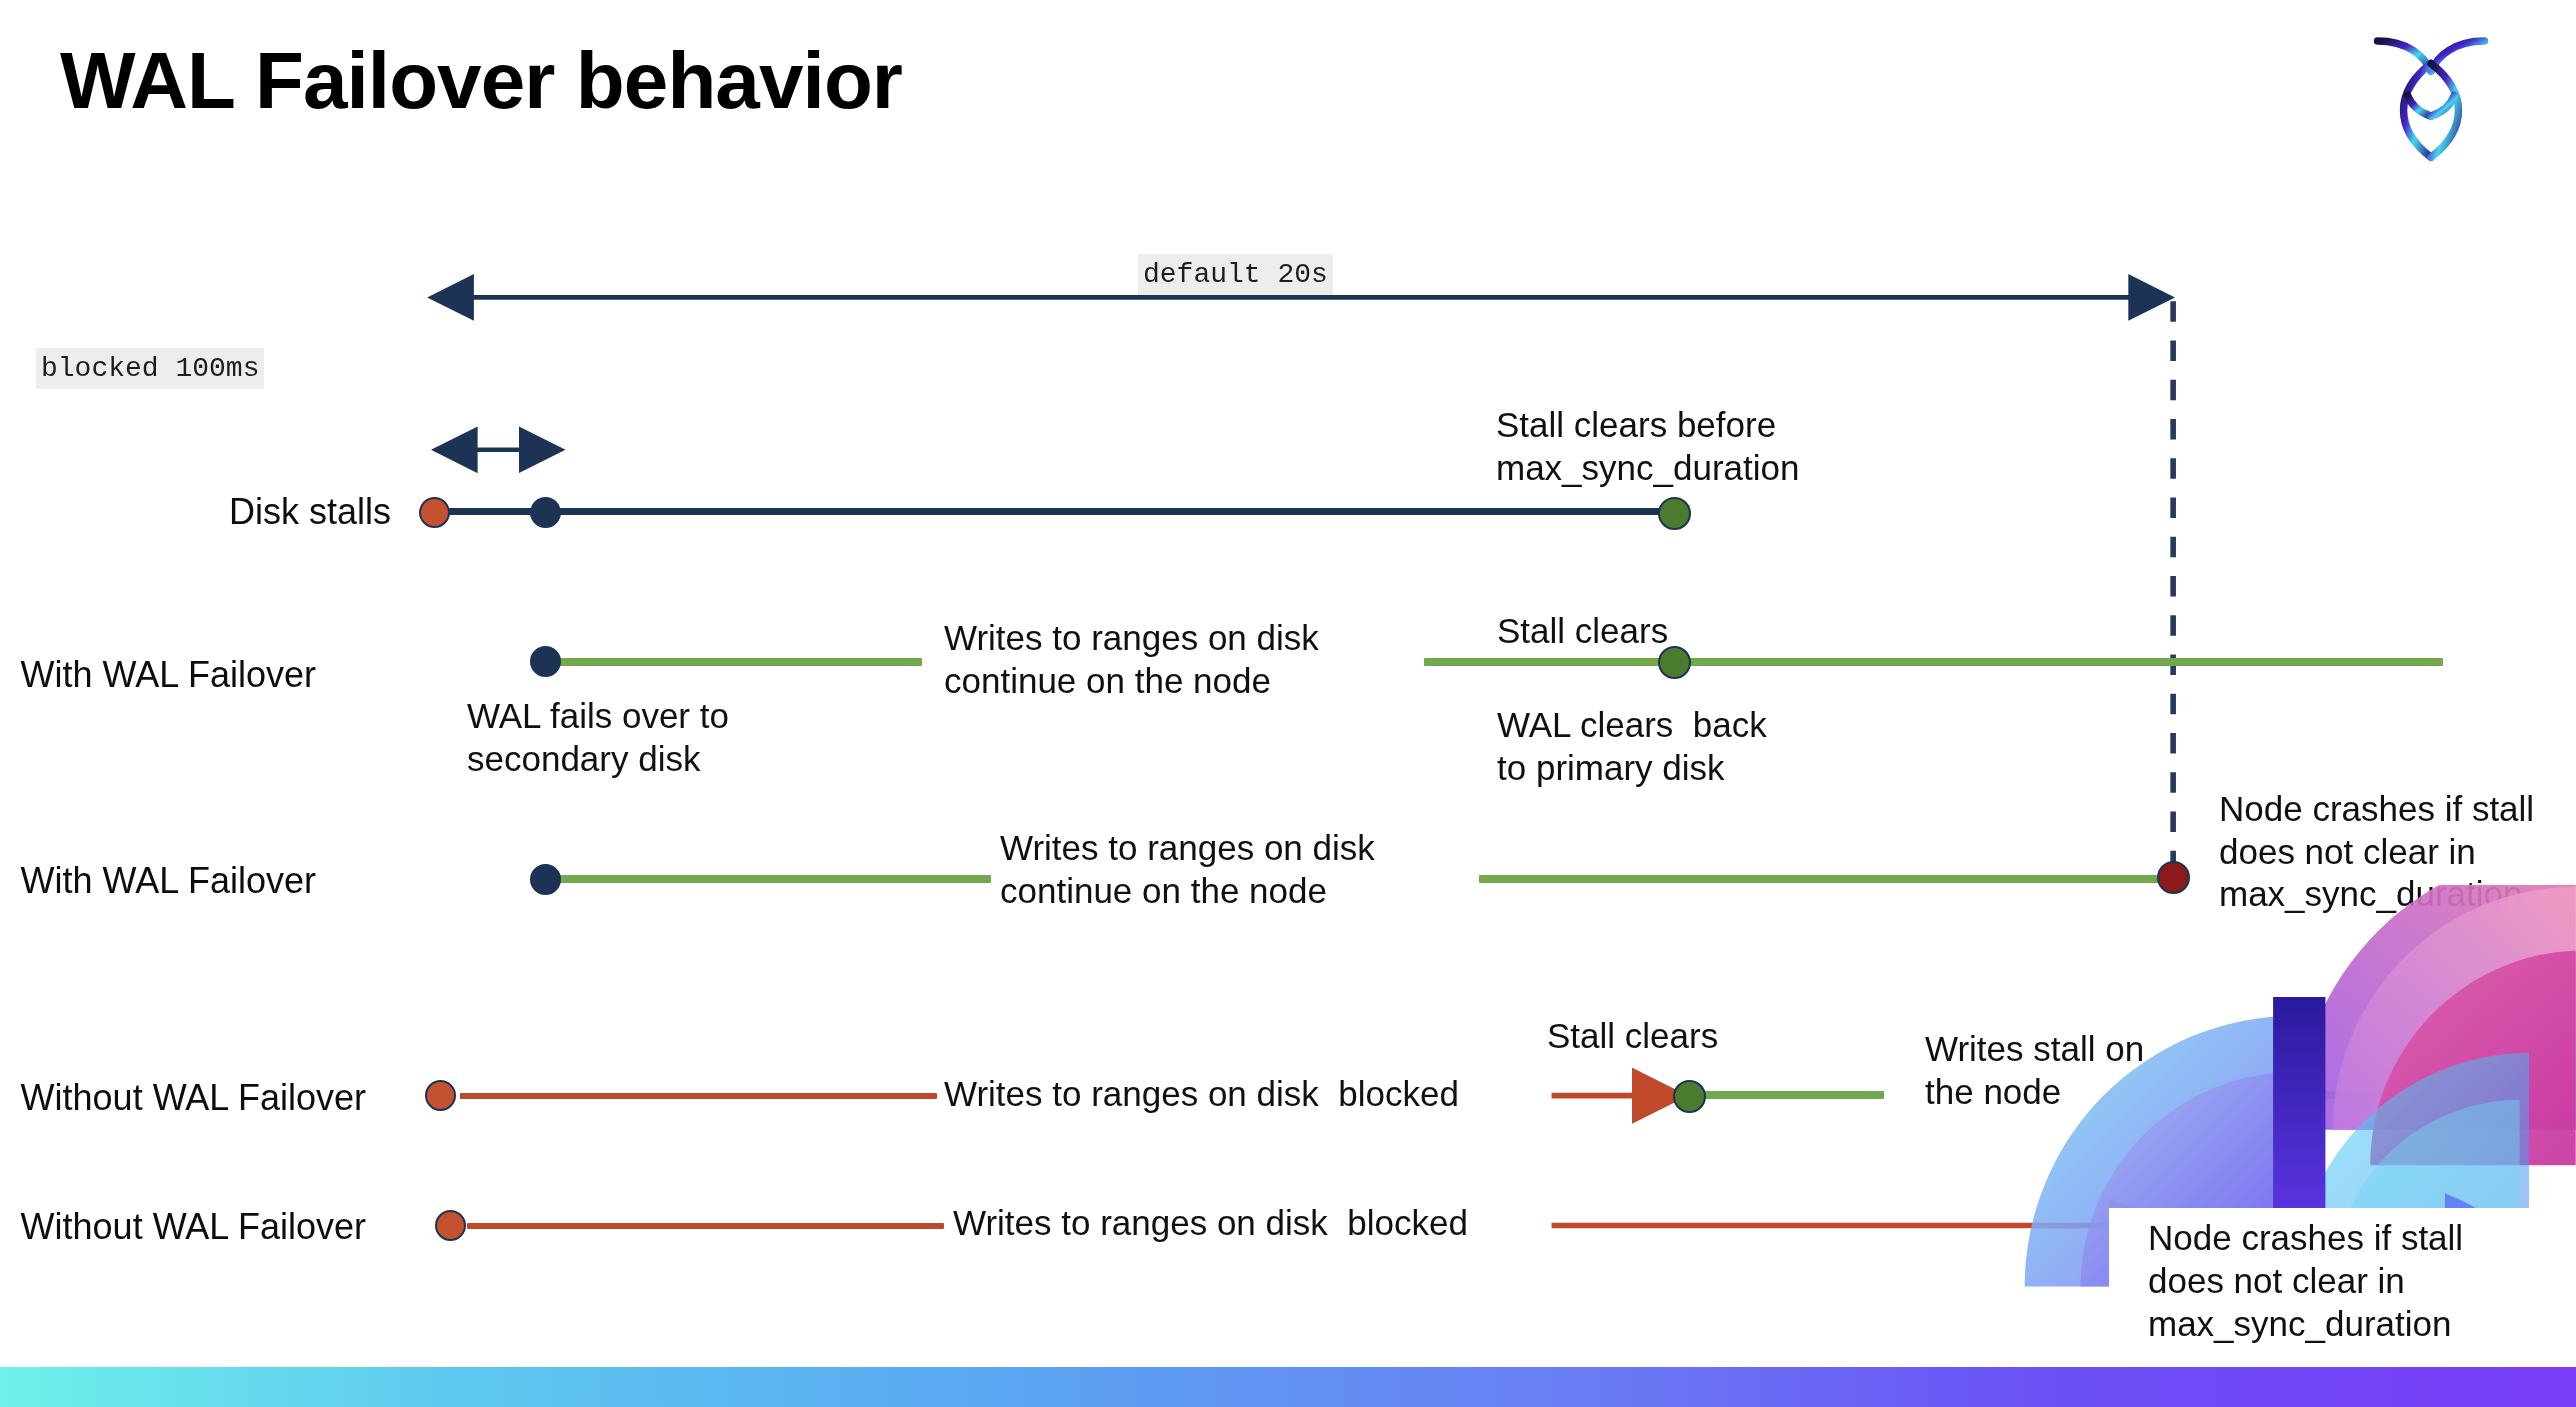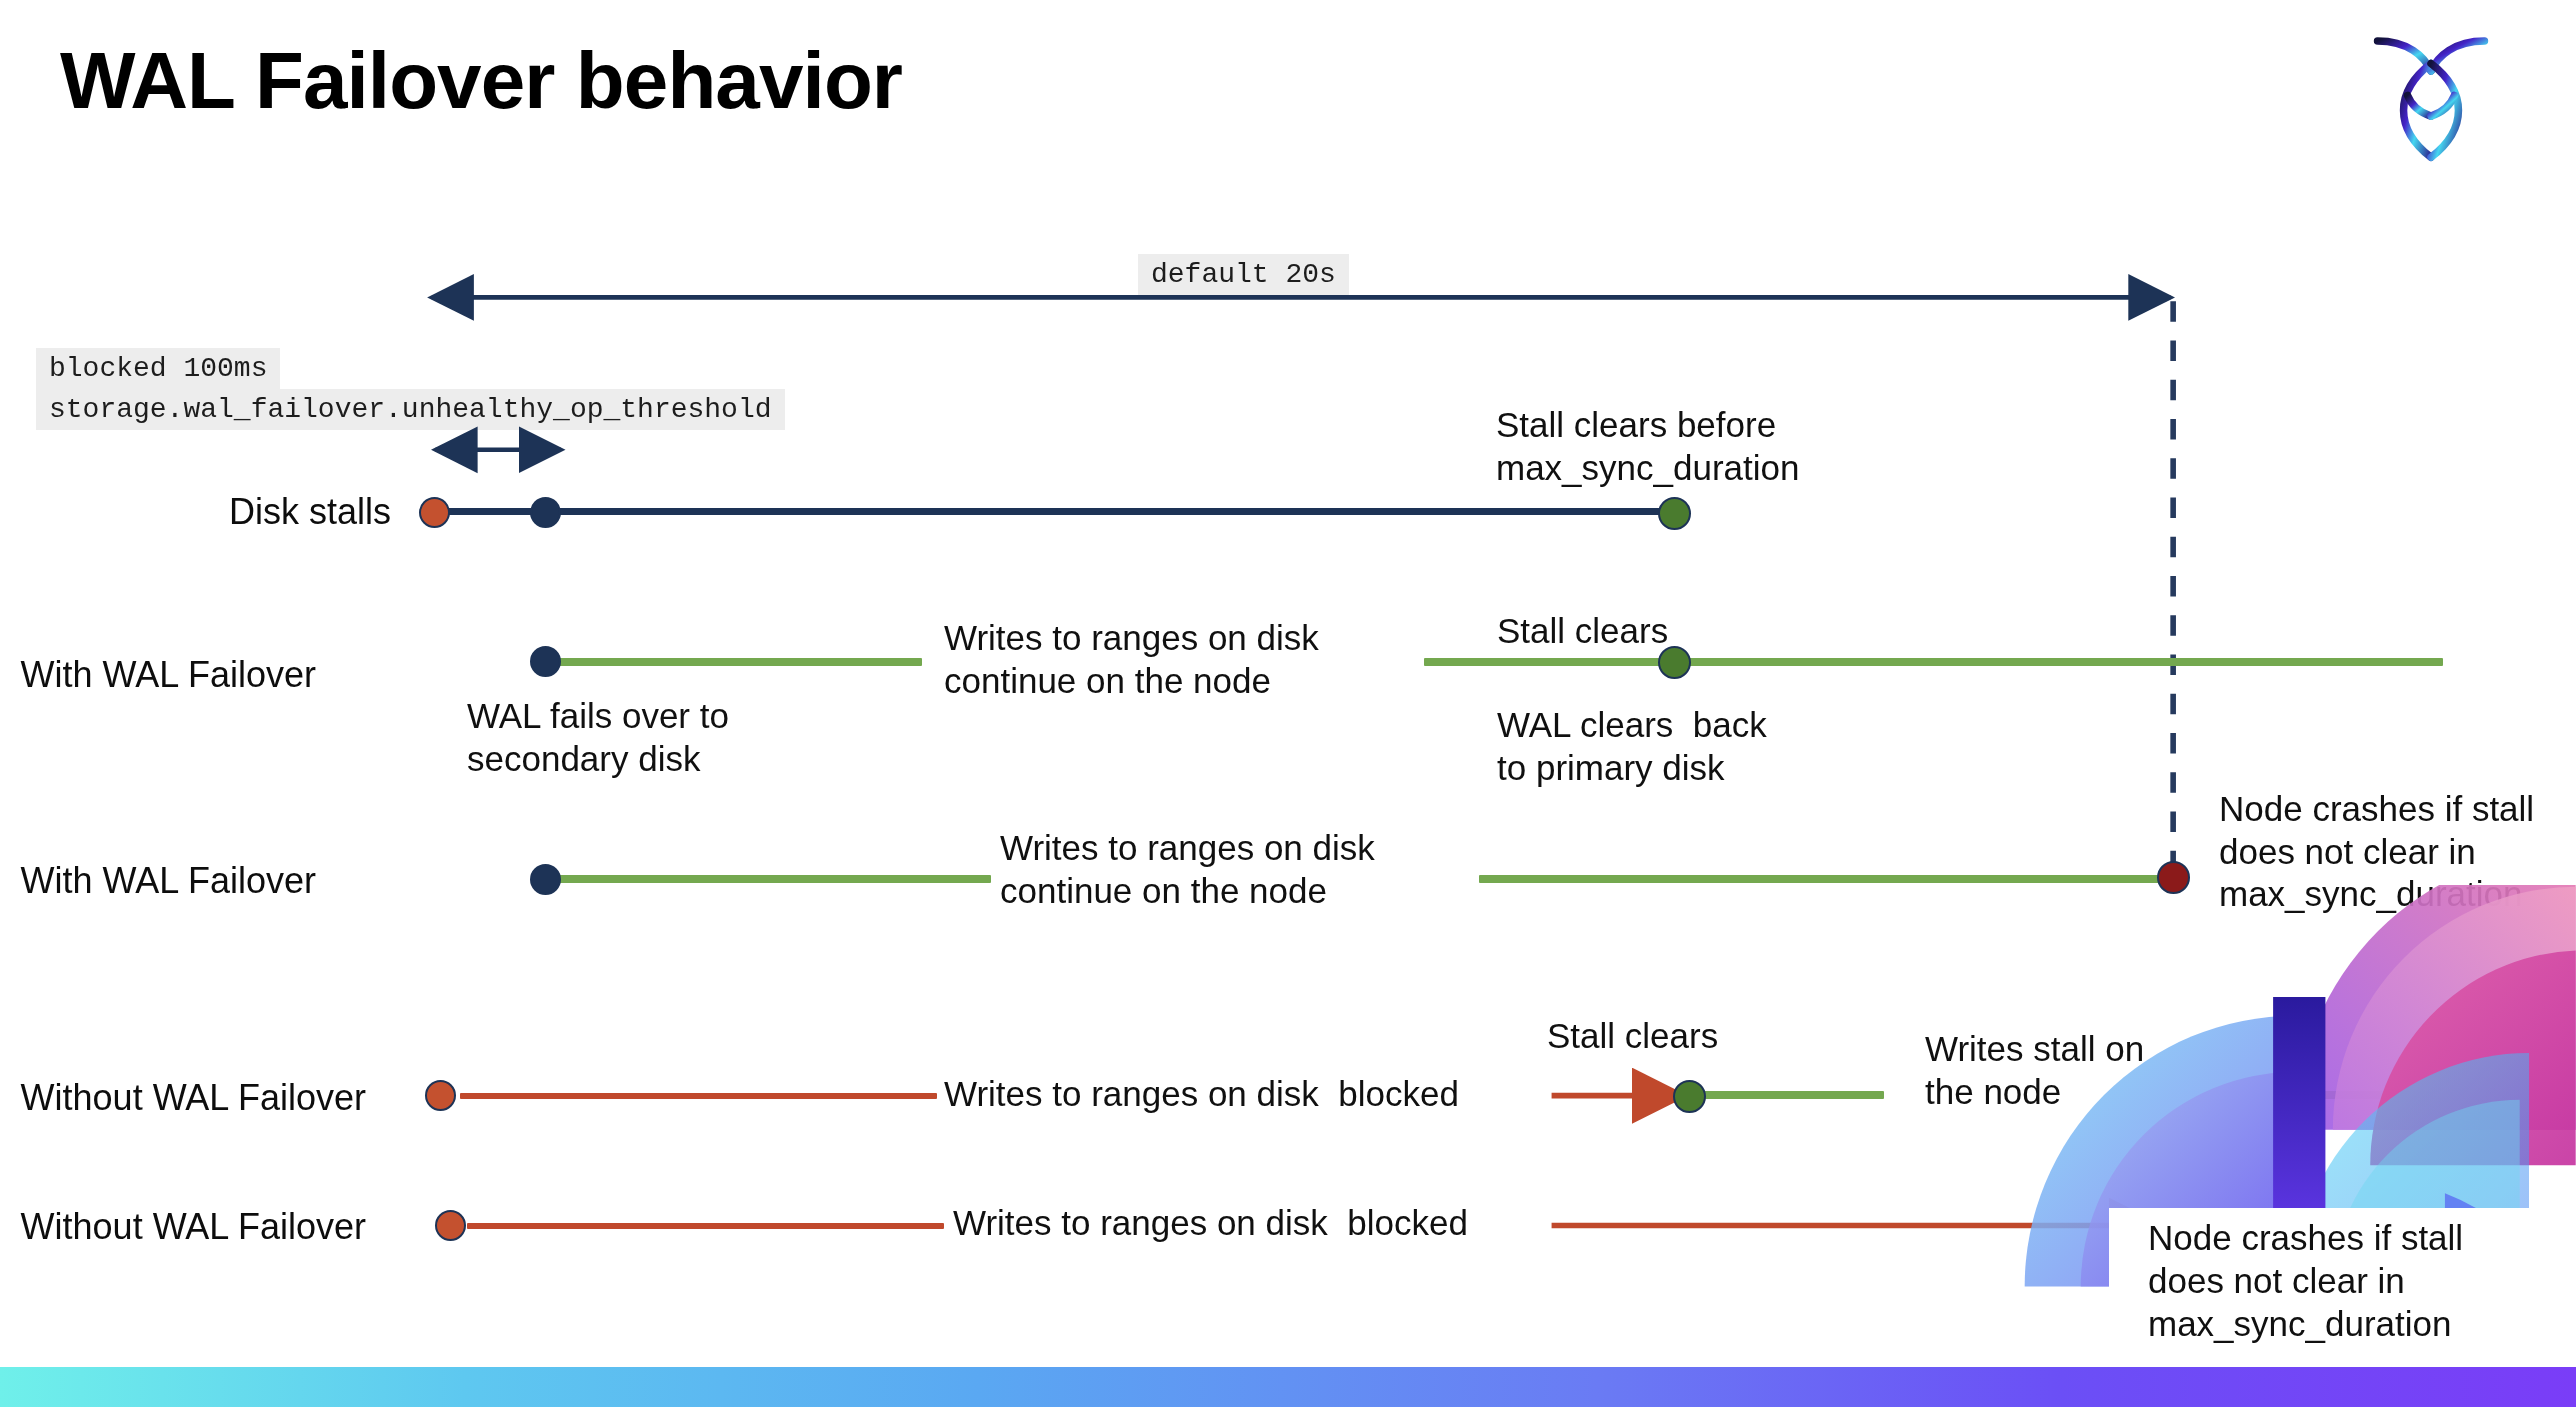--- a/index.html
+++ b/index.html
@@ -14,21 +14,21 @@
     line-height:1.05;color:#000;white-space:nowrap;
   }
 
   
   #brand-logo{right:84px;top:26px;width:122px;height:136px;}
 
   
   .code-chip{
     font-family:"Liberation Mono","DejaVu Sans Mono",monospace;
     font-size:28px;line-height:41px;color:#1d1d1d;background:#ededed;
-    white-space:pre;display:inline-block;padding:0 13px;
+    white-space:pre;display:inline-block;padding:0 5px;
   }
   .code-block{display:flex;flex-direction:column;align-items:flex-start;}
 
   
   .lbl{font-size:35px;line-height:1.22;color:#101010;white-space:pre;}
   .lbl.c{text-align:left;}
   .lbl.l{text-align:left;}
   .row-label{font-size:36px;color:#0d0d0d;white-space:nowrap;}
 
   
@@ -79,21 +79,20 @@
     </g>
   </svg>
 </div>
 
 <div class="abs code-block" style="left:1138px;top:254px;">
   <span class="code-chip">default 20s</span>
 </div>
 
 <div class="abs code-block" style="left:36px;top:348px;">
   <span class="code-chip">blocked 100ms</span>
-  <span class="code-chip">storage.wal_failover.unhealthy_op_threshold</span>
 </div>
 
 <svg class="overlay" viewBox="0 0 2756 1506" width="2576" height="1408">
   <defs>
     <marker id="navy-arrow-r" markerWidth="12" markerHeight="12" refX="9" refY="5" orient="auto" markerUnits="strokeWidth">
       <path d="M0,0 L10,5 L0,10 z" fill="#1d3356"></path>
     </marker>
     <marker id="navy-arrow-l" markerWidth="12" markerHeight="12" refX="1" refY="5" orient="auto" markerUnits="strokeWidth">
       <path d="M10,0 L0,5 L10,10 z" fill="#1d3356"></path>
     </marker>

